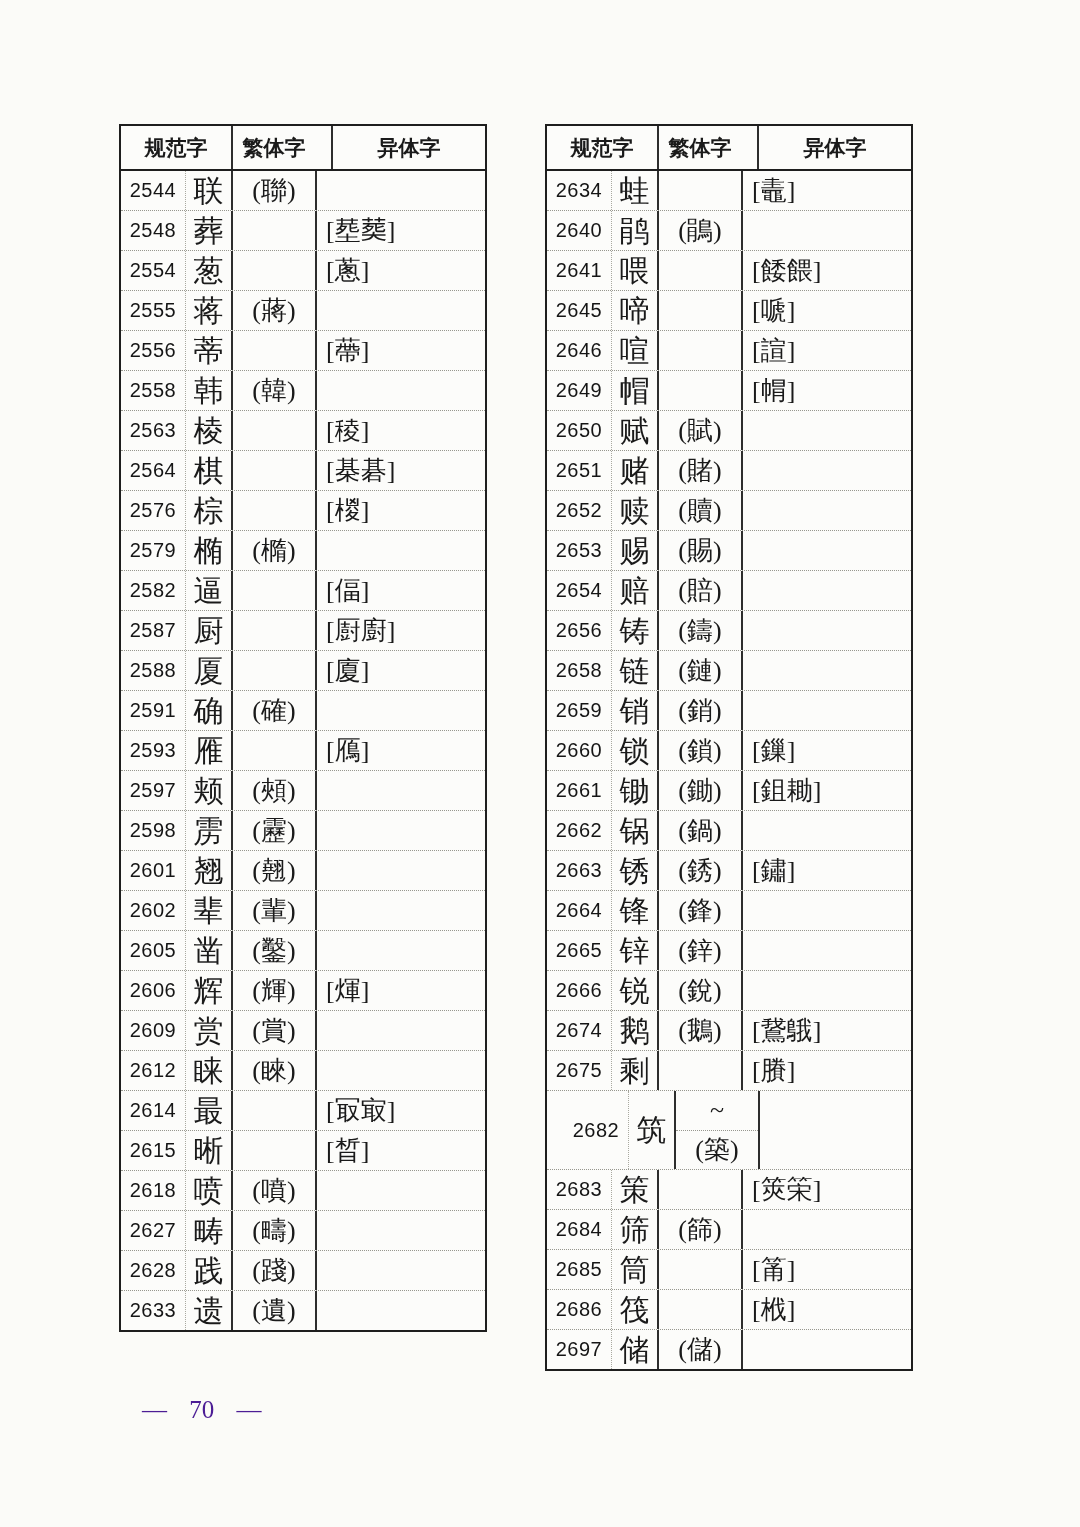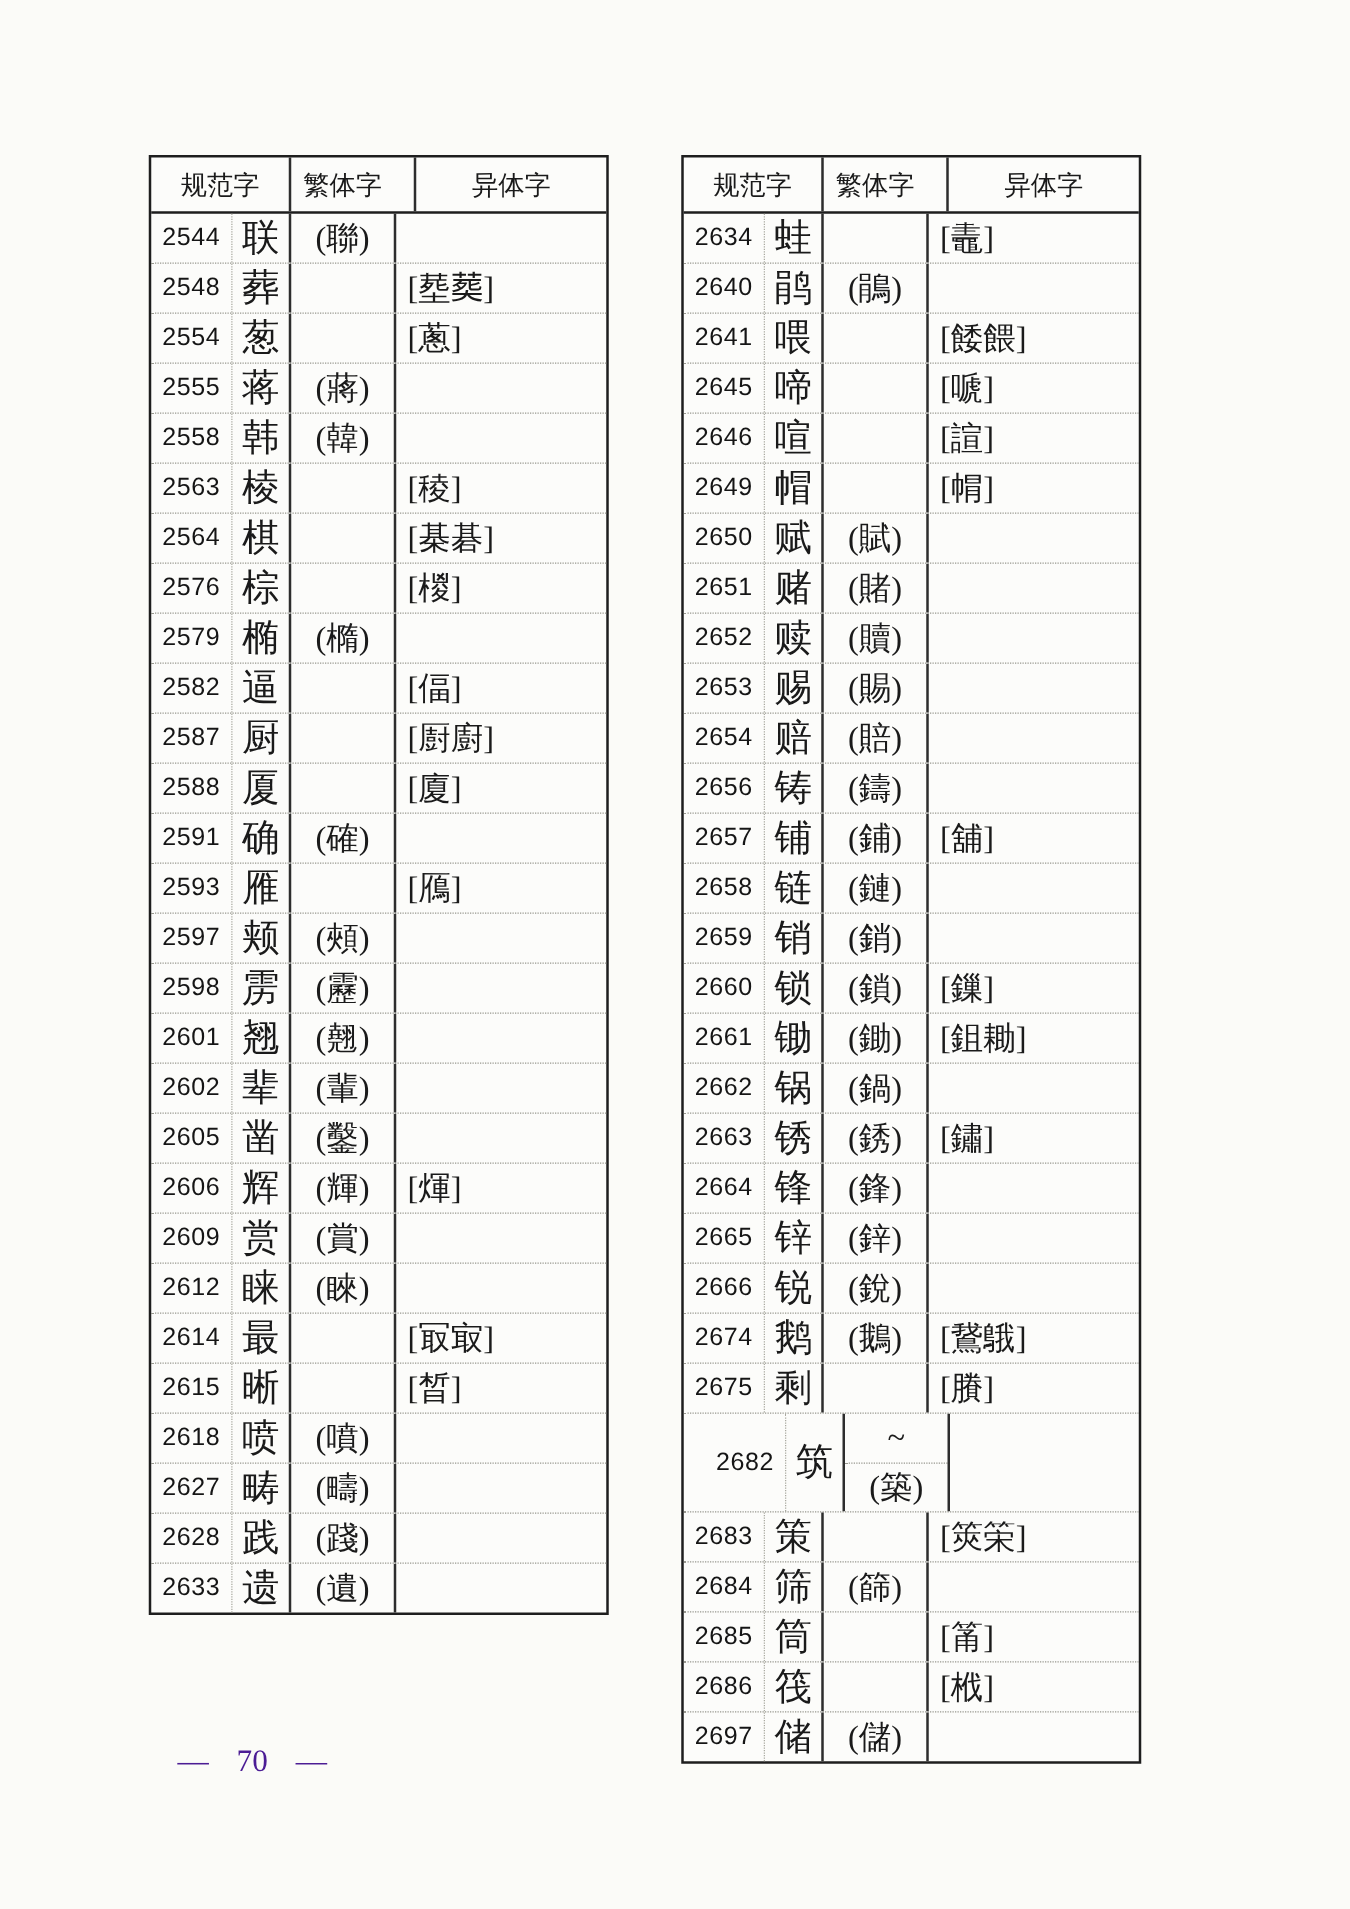--- a/index.html
+++ b/index.html
@@ -13,21 +13,21 @@
     position:absolute;top:124px;width:368px;
     border:2px solid #1e1e1e;
     background:#fcfcfa;
     box-sizing:border-box;
   }
   #table-left{left:119px;}
   #table-right{left:545px;}
   .thead{
     display:flex;height:43px;align-items:center;
     border-bottom:2px solid #1e1e1e;
-    font-weight:normal;font-size:21px;
+    font-weight:bold;font-size:21px;
   }
   .hc{text-align:center;box-sizing:border-box;height:100%;display:flex;align-items:center;justify-content:center;}
   .h1{width:110px;}
   .h2{width:84px;border-left:2px solid #2d2d2d;}
   .h3{flex:1;border-left:2px solid #2d2d2d;margin-left:16px;}
   .row{
     display:flex;height:39px;
     border-top:1px dotted #97978e;
   }
   .row:first-child{border-top:none;}
@@ -92,20 +92,26 @@
           <div class="cell c-trad"></div>
           <div class="cell c-var">[蔥]</div>
         </div>
         <div class="row">
           <div class="cell c-no">2555</div>
           <div class="cell c-char">蒋</div>
           <div class="cell c-trad">(蔣)</div>
           <div class="cell c-var"></div>
         </div>
         <div class="row">
+          <div class="cell c-no">2556</div>
+          <div class="cell c-char">蒂</div>
+          <div class="cell c-trad"></div>
+          <div class="cell c-var">[蔕]</div>
+        </div>
+        <div class="row">
           <div class="cell c-no">2558</div>
           <div class="cell c-char">韩</div>
           <div class="cell c-trad">(韓)</div>
           <div class="cell c-var"></div>
         </div>
         <div class="row">
           <div class="cell c-no">2563</div>
           <div class="cell c-char">棱</div>
           <div class="cell c-trad"></div>
           <div class="cell c-var">[稜]</div>
@@ -316,26 +322,20 @@
           <div class="cell c-no">2654</div>
           <div class="cell c-char">赔</div>
           <div class="cell c-trad">(賠)</div>
           <div class="cell c-var"></div>
         </div>
         <div class="row">
           <div class="cell c-no">2656</div>
           <div class="cell c-char">铸</div>
           <div class="cell c-trad">(鑄)</div>
           <div class="cell c-var"></div>
-        </div>
-        <div class="row">
-          <div class="cell c-no">2657</div>
-          <div class="cell c-char">铺</div>
-          <div class="cell c-trad">(鋪)</div>
-          <div class="cell c-var">[舖]</div>
         </div>
         <div class="row">
           <div class="cell c-no">2658</div>
           <div class="cell c-char">链</div>
           <div class="cell c-trad">(鏈)</div>
           <div class="cell c-var"></div>
         </div>
         <div class="row">
           <div class="cell c-no">2659</div>
           <div class="cell c-char">销</div>

